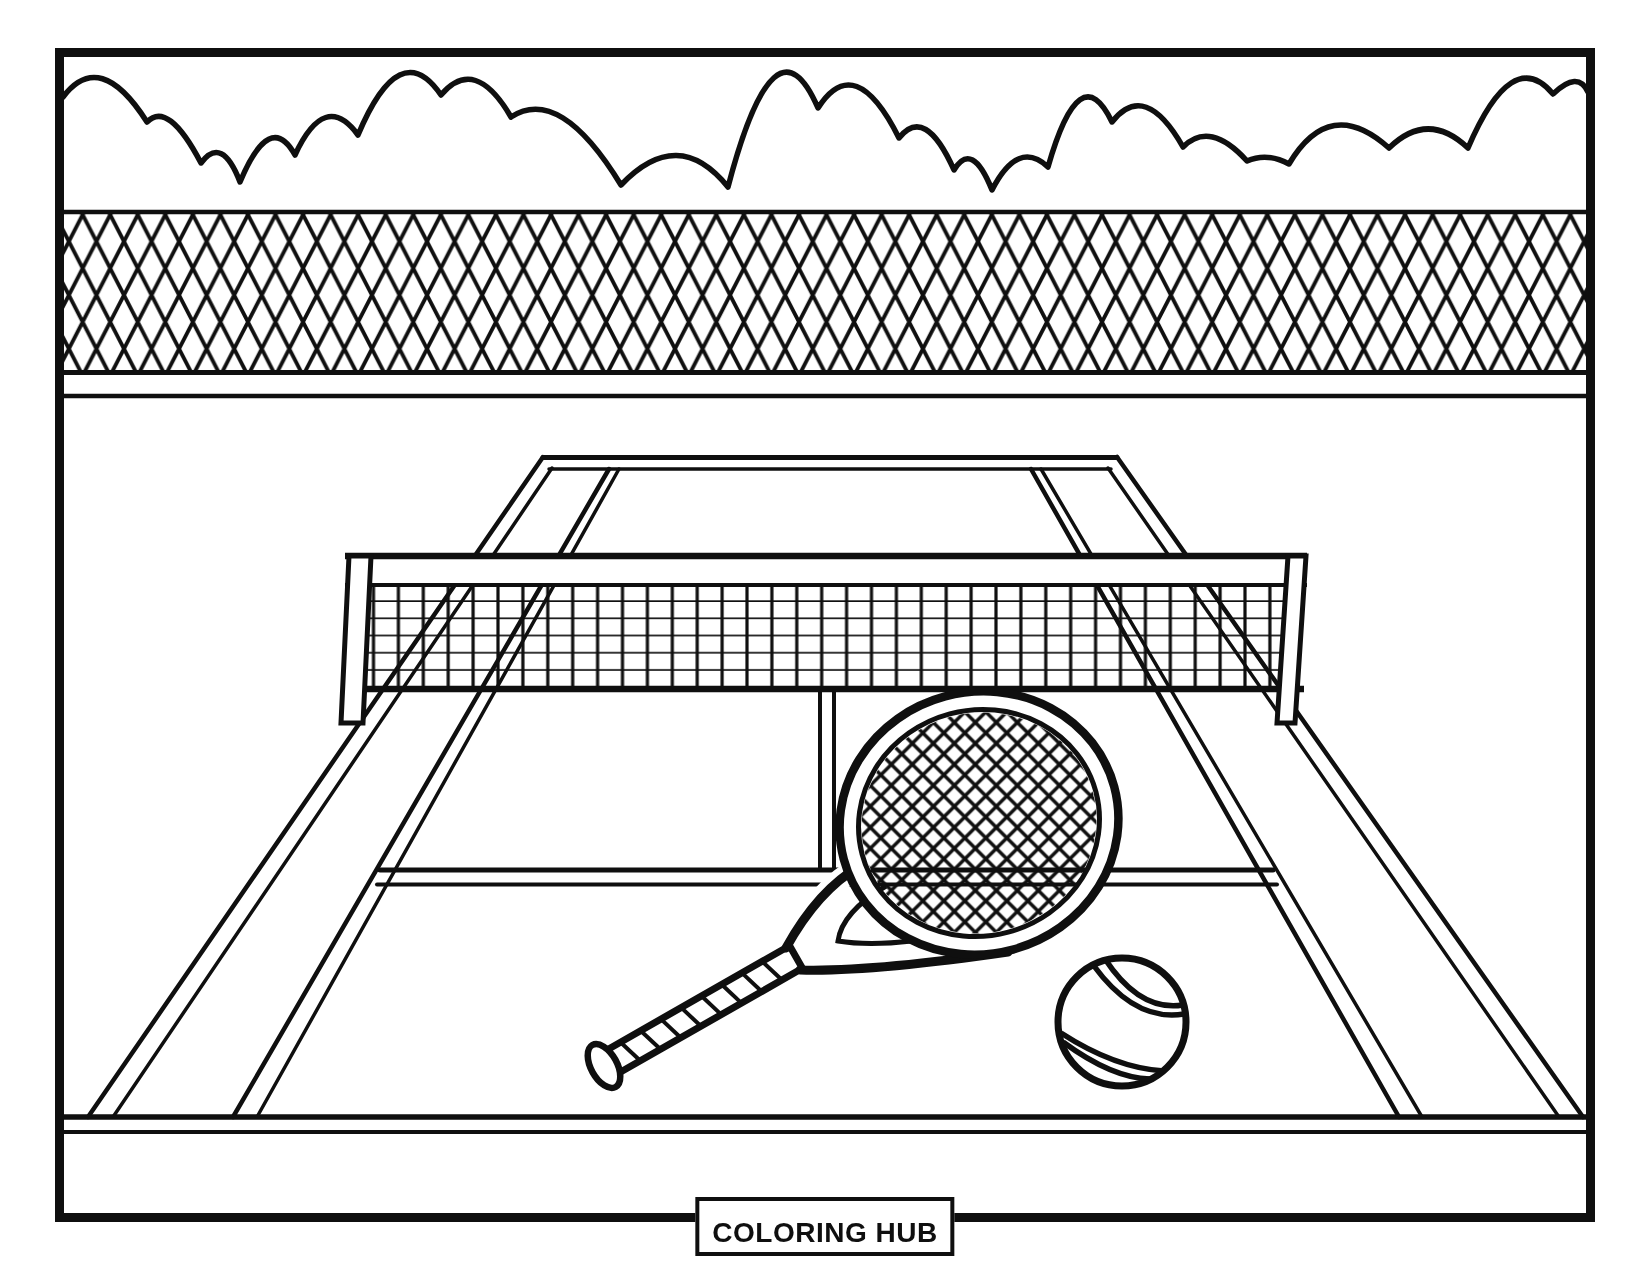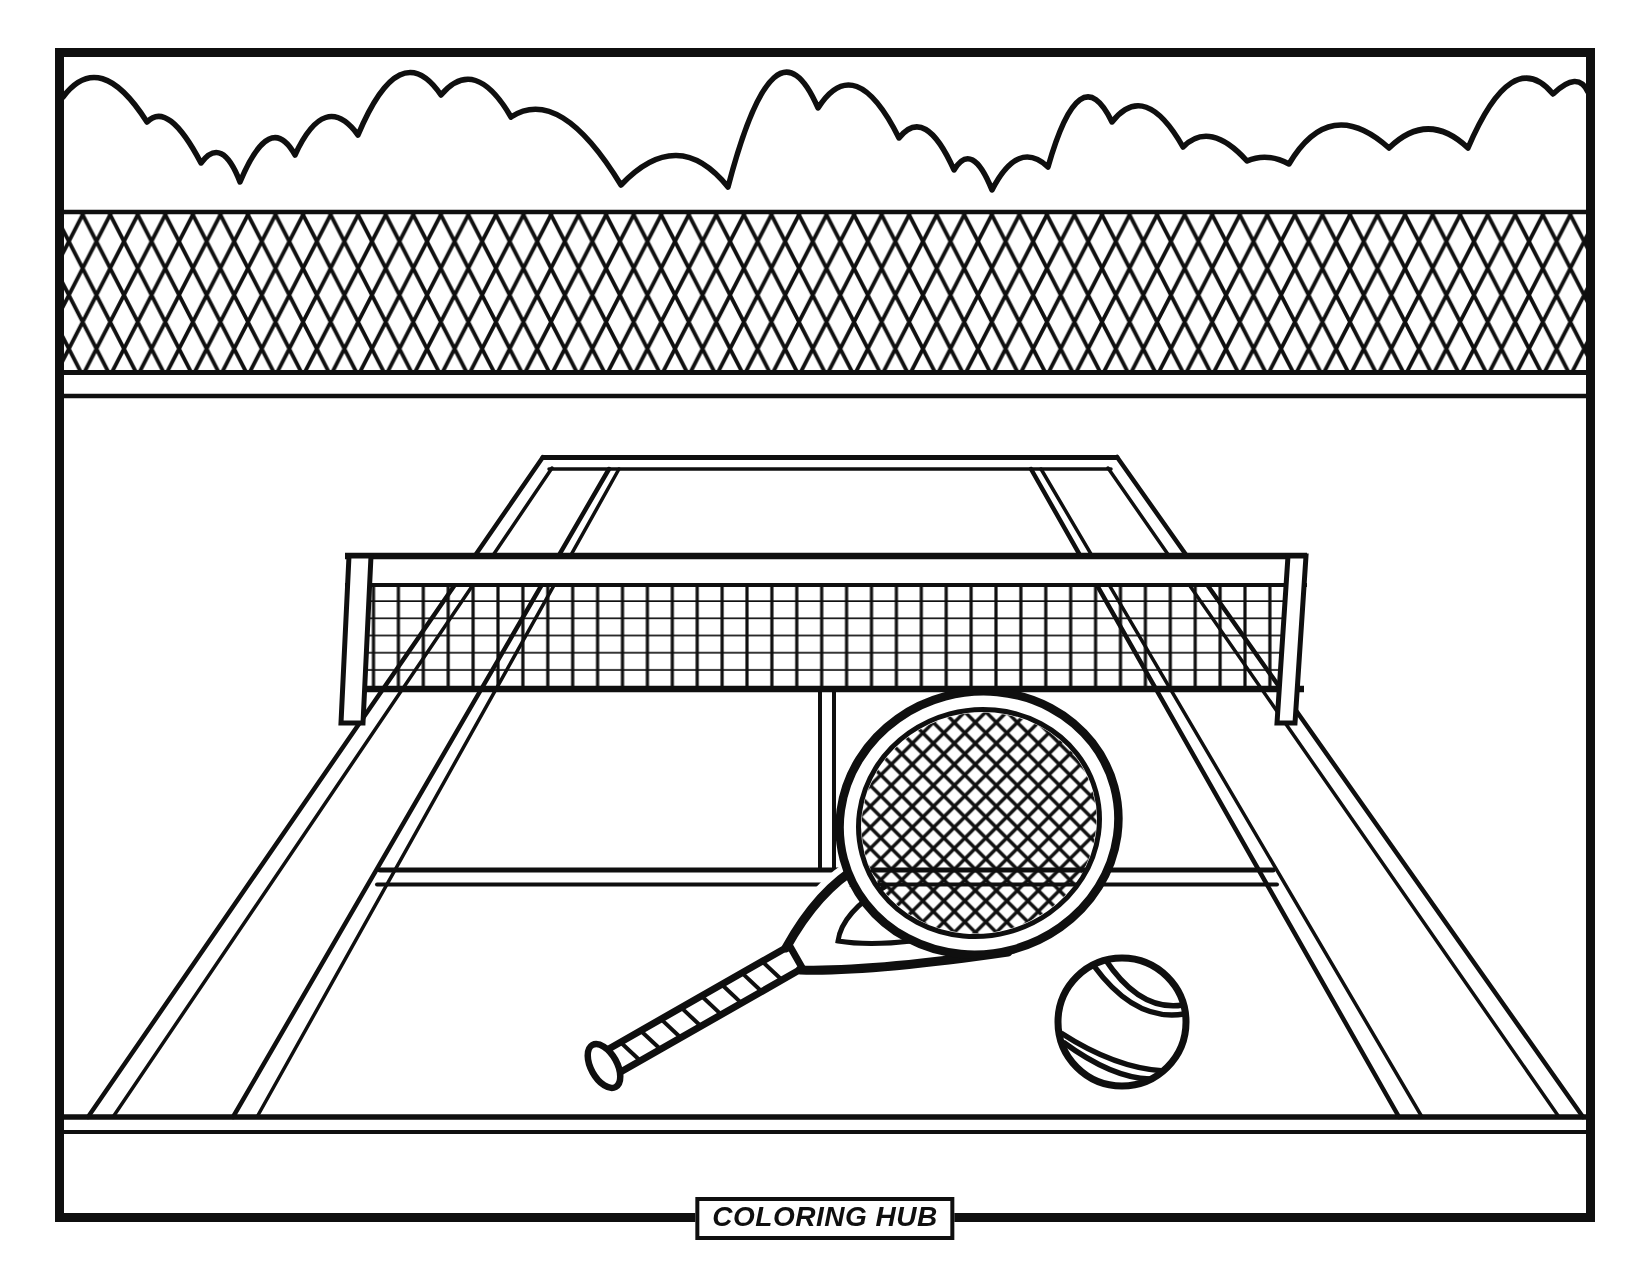--- a/index.html
+++ b/index.html
@@ -1,22 +1,22 @@
 <!DOCTYPE html>
 <html><head>
 <meta charset="utf-8">
 <style>
   html,body{margin:0;padding:0;background:#ffffff;}
   .page{position:relative;width:1650px;height:1275px;background:#ffffff;overflow:hidden;
         font-family:"Liberation Sans",sans-serif;}
   .scene-svg{position:absolute;inset:0;display:block;}
   .brand-box{position:absolute;left:50%;top:1197px;transform:translateX(-50%);
-     background:#ffffff;border:4px solid #0f0f0f;padding:0px 13px 3px 13px;
+     background:#ffffff;border:4px solid #0f0f0f;padding:16px 13px 3px 13px;
      font-weight:bold;font-size:28px;letter-spacing:0.5px;color:#0f0f0f;
-     font-family:"Liberation Sans",sans-serif;white-space:nowrap;z-index:3;font-style:italic;}
+     font-family:"Liberation Sans",sans-serif;white-space:nowrap;z-index:3;}
 </style>
 </head>
 <body>
 
 <div class="page">
 
 <svg class="scene-svg" width="1650" height="1275" viewBox="0 0 1650 1275" xmlns="http://www.w3.org/2000/svg">
   <defs>
 
     <pattern id="chain" width="27.55" height="53.66" patternUnits="userSpaceOnUse">

